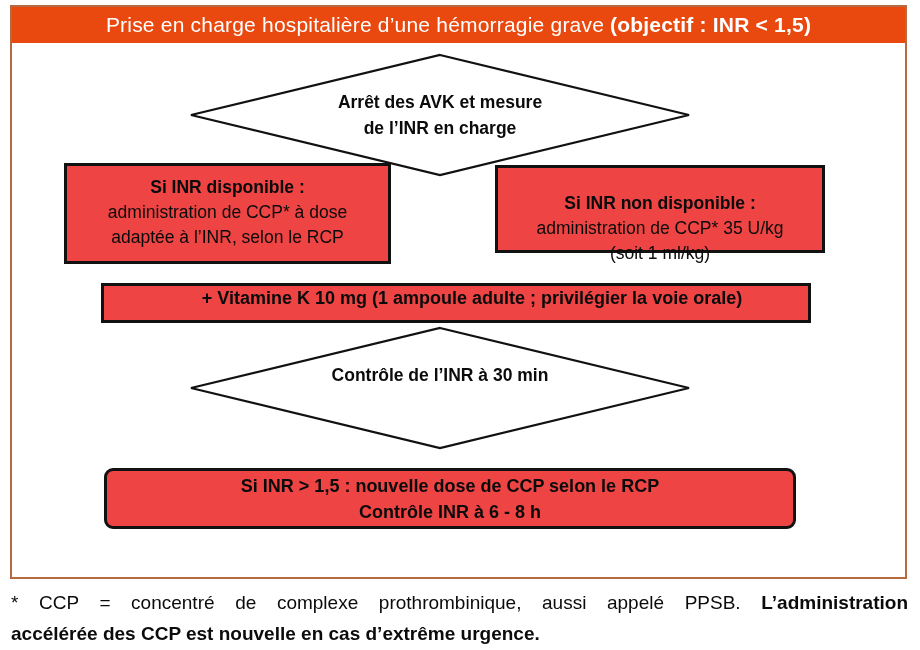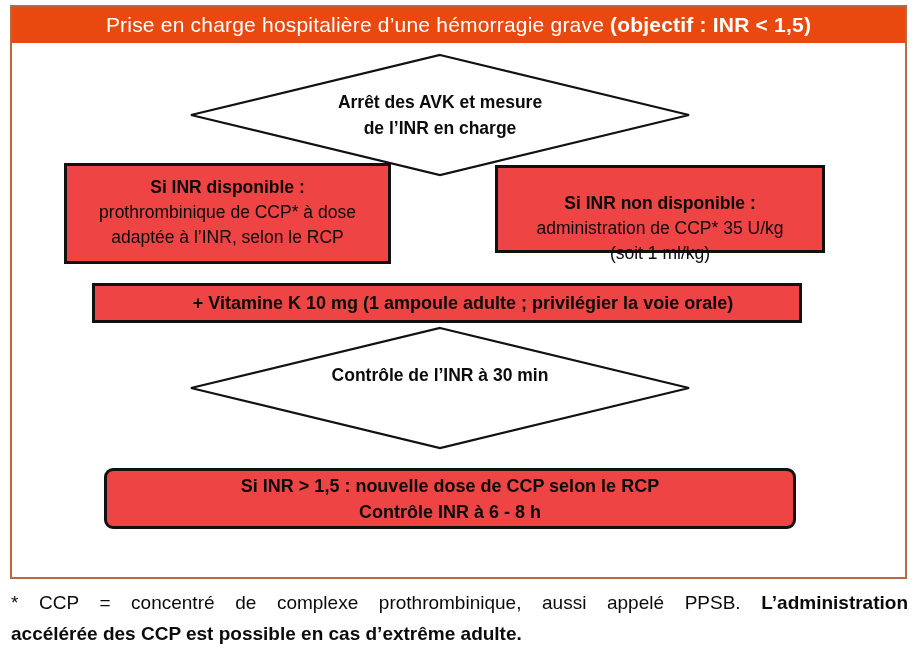--- a/index.html
+++ b/index.html
@@ -57,22 +57,22 @@
     background: #ef4444;
     box-sizing: border-box;
     text-align: center;
     font-size: 17.5px;
     line-height: 25px;
   }
   .pbox .bold, .bold { font-weight: bold; }
 
   .box-left   { left: 64px;  top: 163px; width: 327px; height: 101px; padding-top: 9px; }
   .box-right  { left: 495px; top: 165px; width: 330px; height: 88px;  padding-top: 23px; }
-  .box-vitk   { left: 92px; top: 283px; width: 710px; height: 40px;
-                display: flex; align-items: center; justify-content: center;
+  .box-vitk   { left: 101px; top: 283px; width: 710px; height: 40px;
+                display: flex; justify-content: center;
                 font-weight: bold; font-size: 18px; padding-left: 32px; }
   .box-bottom { left: 104px; top: 468px; width: 692px; height: 61px;
                 display: flex; flex-direction: column; align-items: center; justify-content: center;
                 font-weight: bold; font-size: 18px; line-height: 26px; border-radius: 9px; }
 
   .d1 { left: 187px; top: 52px; }
   .d2 { left: 187px; top: 325px; }
   .d2 .diamond-label { transform: translateY(-13px); }
 
   
@@ -99,21 +99,21 @@
     <polygon points="253,3 502,63 253,123 4,63" fill="#ffffff" stroke="#111111" stroke-width="2.2"></polygon>
   </svg>
   <div class="diamond-label">
     <div>Arrêt des AVK et mesure</div>
     <div>de l’INR en charge</div>
   </div>
 </div>
 
 <div class="abs pbox box-left">
   <div class="bold">Si INR disponible :</div>
-  <div>prothrombinique de CCP* à dose</div>
+  <div>administration de CCP* à dose</div>
   <div>adaptée à l’INR, selon le RCP</div>
 </div>
 
 <div class="abs pbox box-right">
   <div class="bold">Si INR non disponible :</div>
   <div>administration de CCP* 35 U/kg</div>
   <div>(soit 1 ml/kg)</div>
 </div>
 
 <div class="abs pbox box-vitk">
@@ -132,14 +132,14 @@
 <div class="abs pbox box-bottom">
   <div>Si INR &gt; 1,5 : nouvelle dose de CCP selon le RCP</div>
   <div>Contrôle INR à 6 - 8 h</div>
 </div>
 
 <div class="abs footnote">
   <div class="fn-line1">
     <span>* CCP =  concentré de complexe prothrombinique, aussi appelé PPSB.</span>
     <span class="bold">L’administration</span>
   </div>
-  <div class="fn-line2">accélérée des CCP est possible en cas d’extrême adulte.</div>
+  <div class="fn-line2">accélérée des CCP est nouvelle en cas d’extrême urgence.</div>
 </div>
 
 </body></html>

